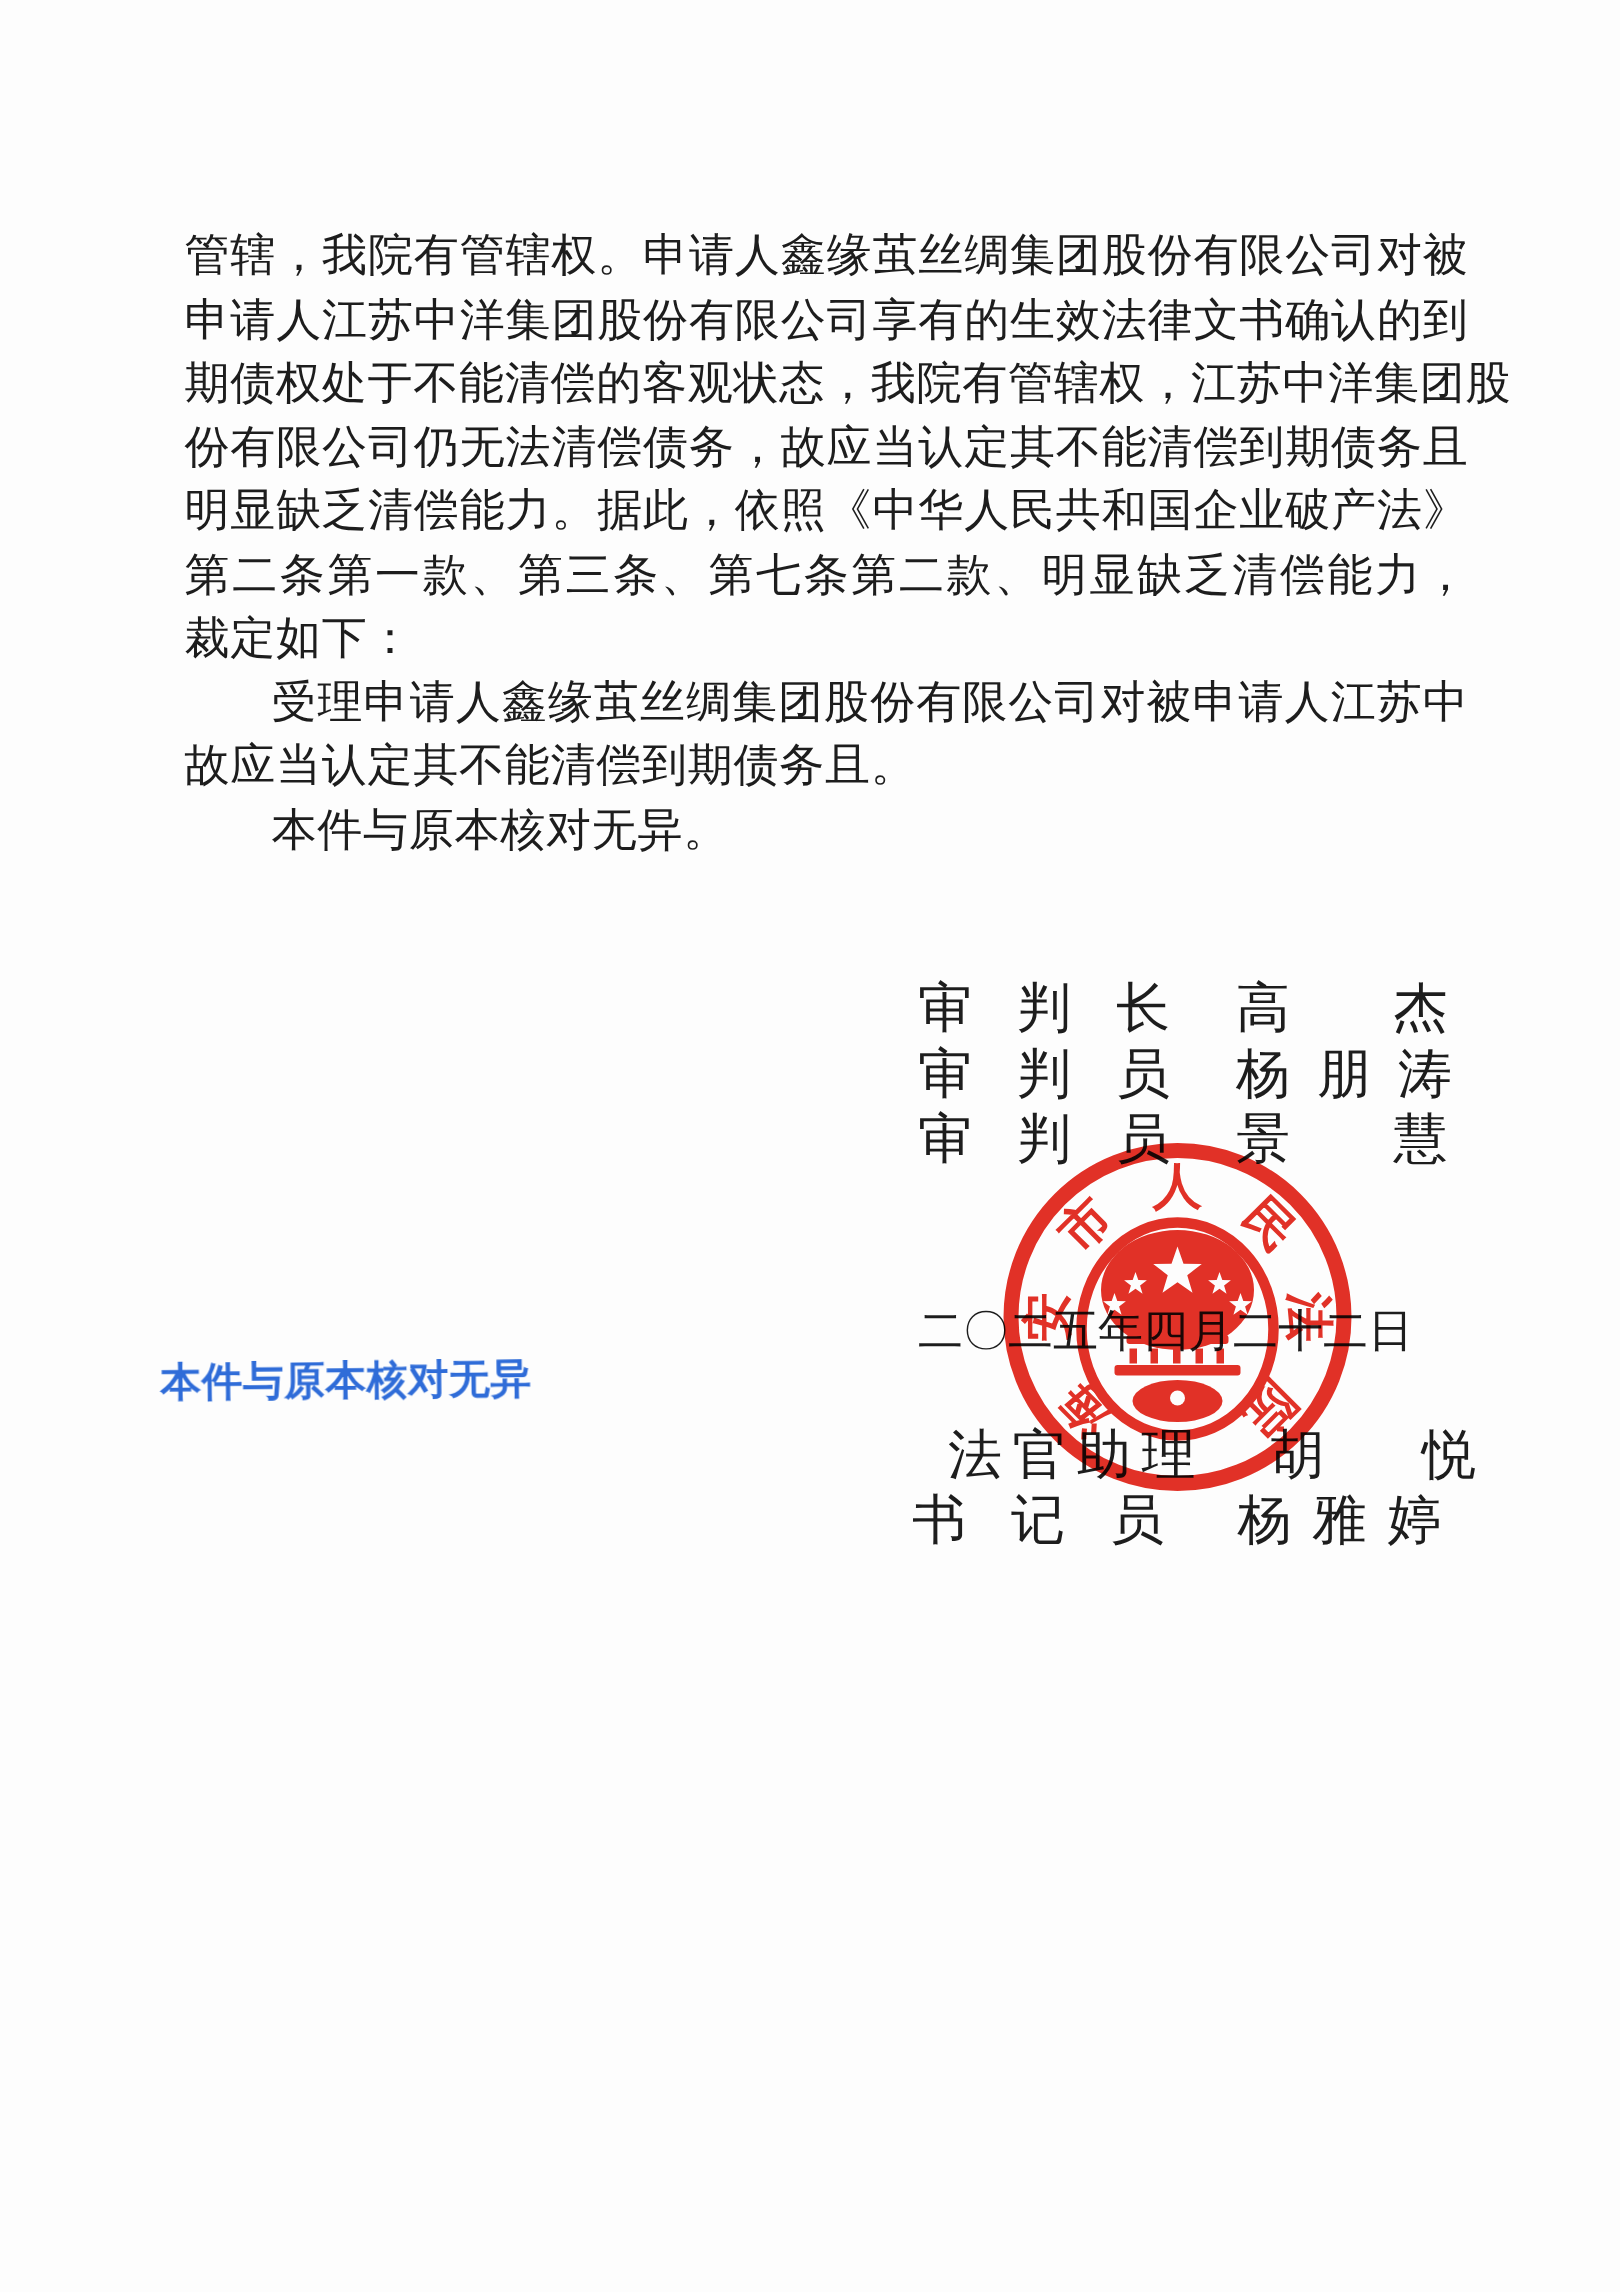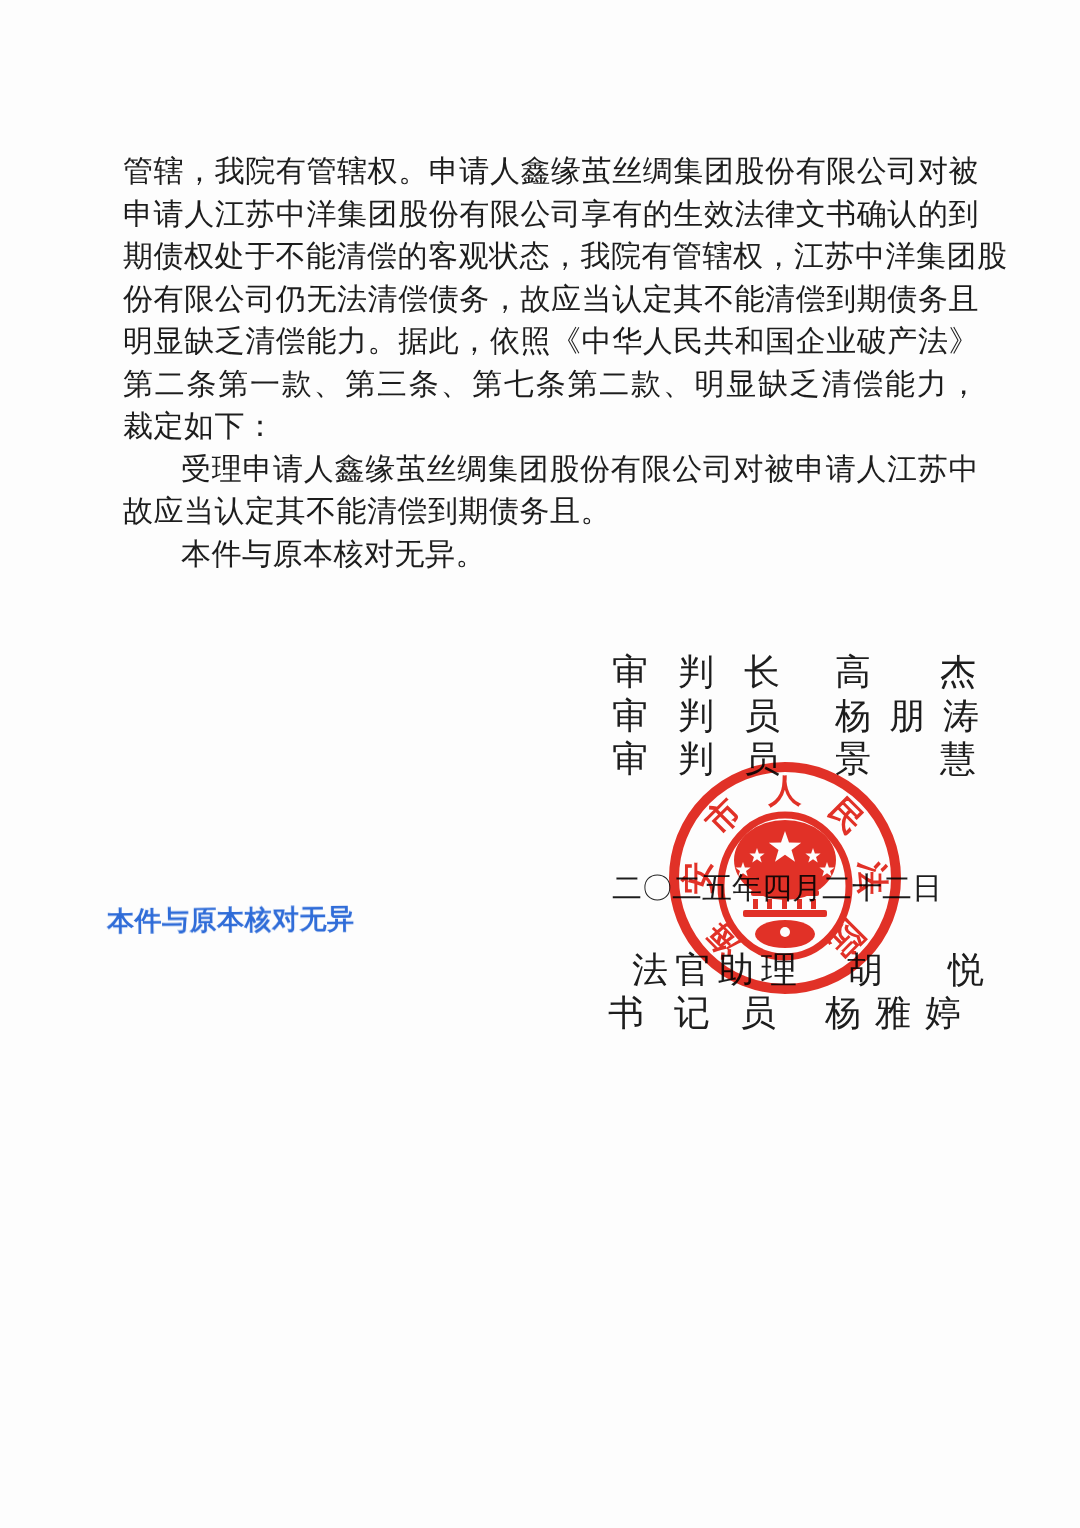--- a/index.html
+++ b/index.html
@@ -19,21 +19,21 @@
     height:42.5px;white-space:nowrap;
   }
   .bline.short{text-align-last:left;}
   .bline.indent{text-indent:58px;}
   
   .sig-row{position:absolute;left:612px;font-size:36px;line-height:34px;white-space:nowrap;}
   .sig-role{display:inline-block;}
   .ls30{letter-spacing:30px;}
   .ls7{letter-spacing:7px;}
   .sig-name{position:absolute;top:0;white-space:nowrap;}
-  .judges .sig-name{left:223px;}
+  .judges .sig-name{left:212px;}
   .ls69{letter-spacing:69px;}
   .ls18{letter-spacing:18px;}
   .ls65{letter-spacing:65px;}
   .ls14{letter-spacing:14px;}
   .date-row{position:absolute;left:612px;top:871px;font-size:30px;line-height:34px;letter-spacing:0;white-space:nowrap;}
   
   .seal{
     position:absolute;left:665px;top:758px;width:240px;height:240px;
     mix-blend-mode:multiply;opacity:0.95;filter:blur(0.4px);
   }

